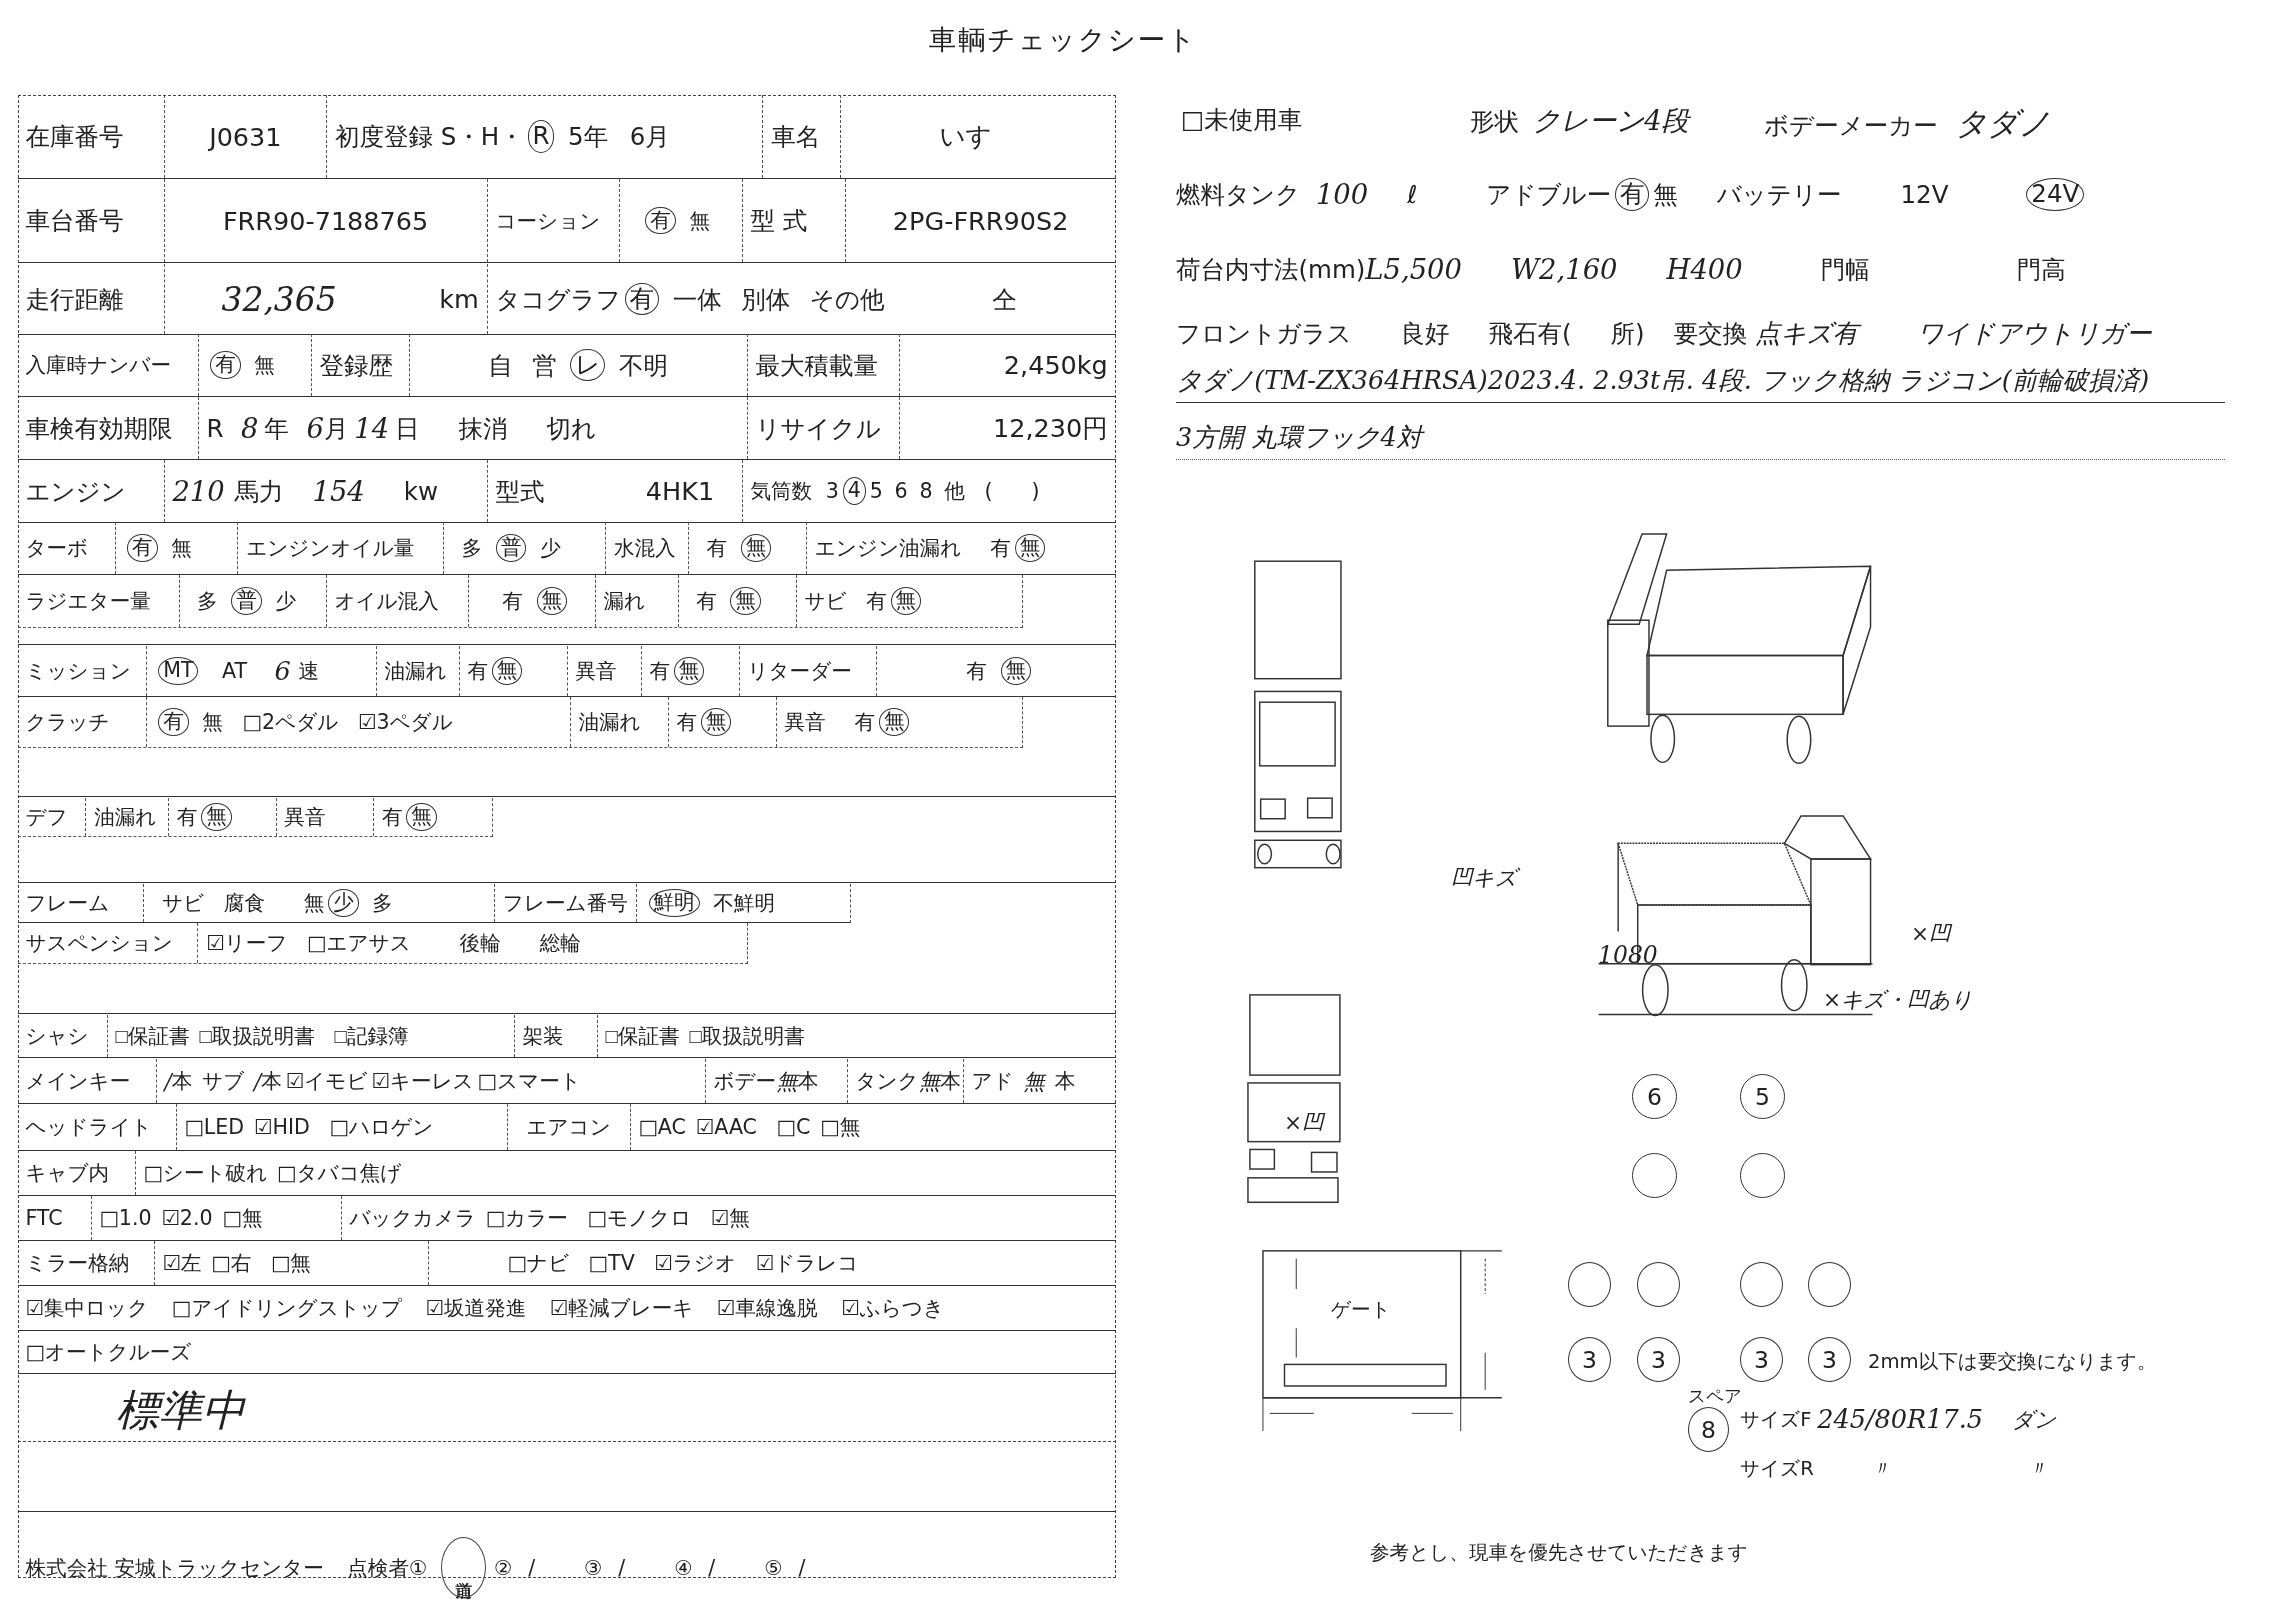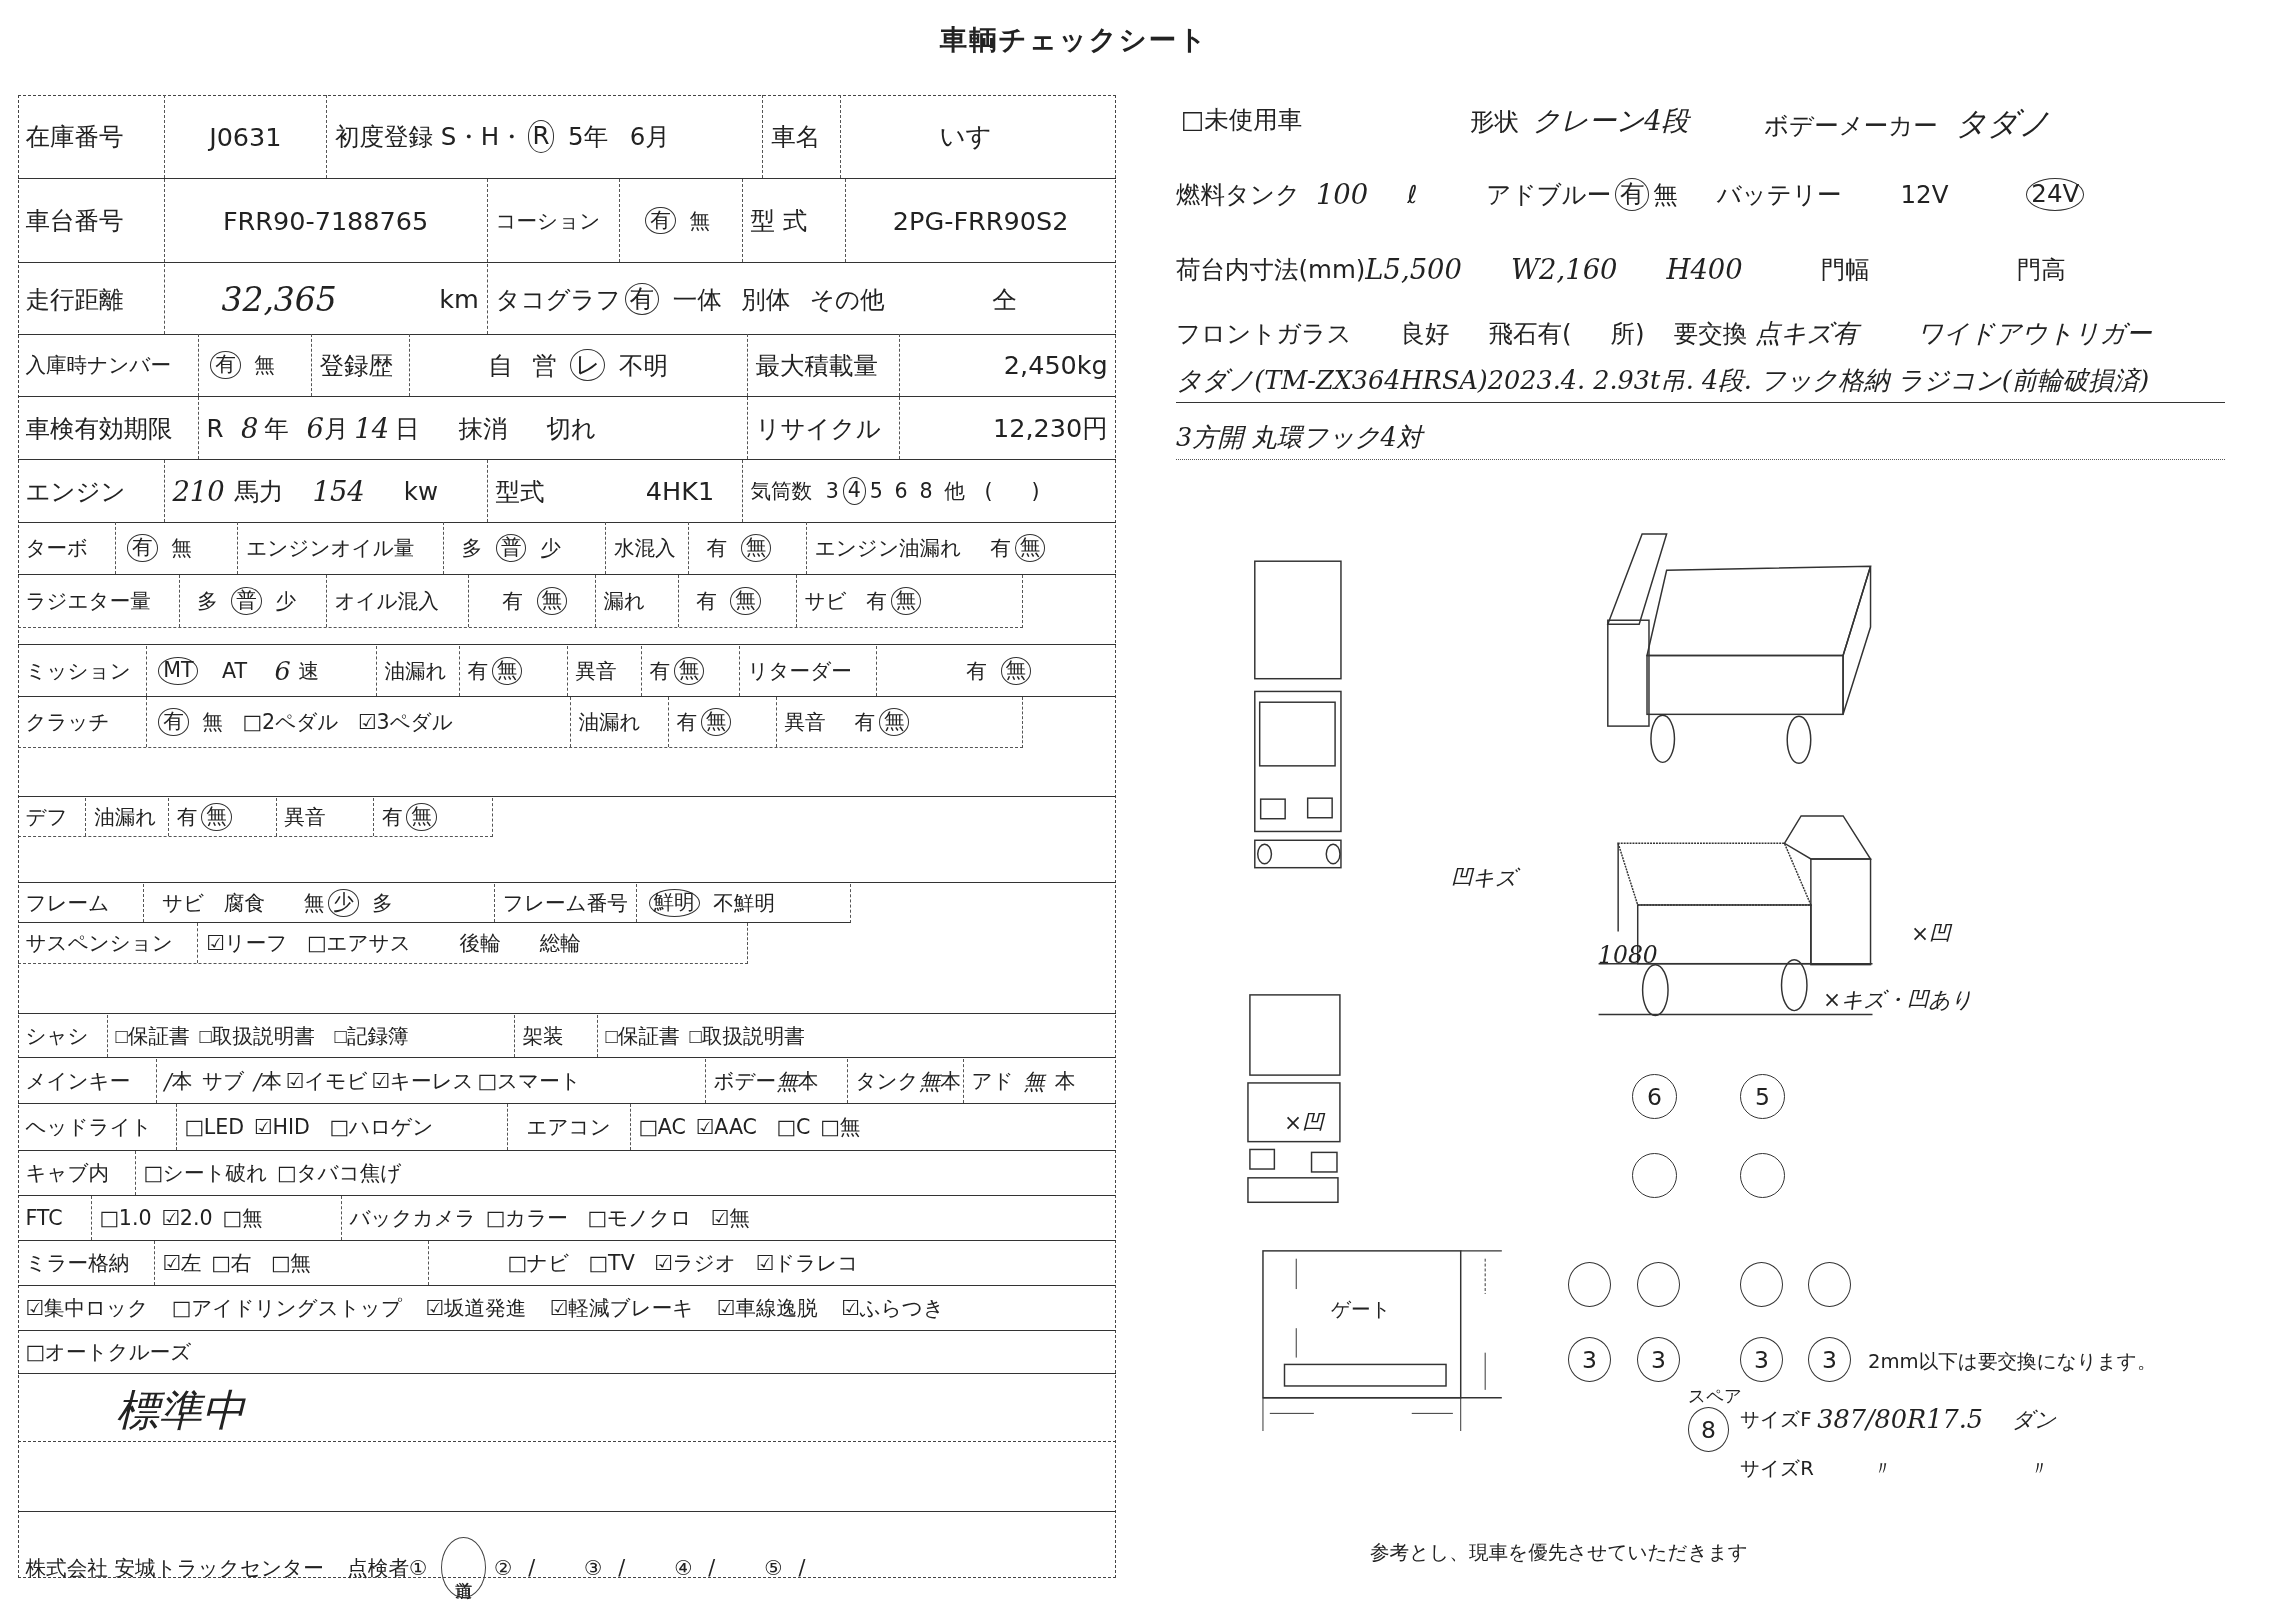--- a/index.html
+++ b/index.html
@@ -1,19 +1,19 @@
 <!DOCTYPE html>
 <html><head>
 <meta charset="utf-8">
 <style>
   html,body{margin:0;padding:0;background:#fff;}
   body{width:2293px;height:1621px;position:relative;overflow:hidden;
        font-family:"DejaVu Sans","Liberation Sans",sans-serif;color:#222;}
   .abs{position:absolute;}
-  .title{left:17px;width:2114px;top:21.6px;text-align:center;font-size:27.4px;font-weight:bold;letter-spacing:2px;}
+  .title{left:6px;width:2114px;top:21.6px;text-align:center;font-size:27.4px;font-weight:normal;letter-spacing:2px;}
   .sheet{left:17.6px;top:95px;width:1098px;height:1483px;border:1.5px dashed #444;box-sizing:border-box;}
   .row{position:absolute;left:17.6px;width:1098px;display:flex;border-bottom:1.5px solid #333;box-sizing:border-box;}
   .row.partial{border-right:1.5px dashed #555;}
   .cell{display:flex;align-items:center;box-sizing:border-box;border-right:1.5px dashed #555;padding:0 7.8px;white-space:nowrap;overflow:hidden;}
   .cell:last-child{border-right:none;}
   .lbl{font-size:24.5px;}
   .sm{font-size:20.6px;}
   .val{font-size:25.5px;}
   .hand{font-family:"DejaVu Serif","Liberation Serif",serif;font-style:italic;font-size:33px;}
   .right{justify-content:flex-end;}
@@ -524,21 +524,21 @@
 <div class="abs" style="left:1568px;top:1337px;width:41px;height:43px;border:1.5px solid #333;border-radius:50%;display:flex;align-items:center;justify-content:center;font-size:23.5px;">3</div>
 <div class="abs" style="left:1637px;top:1337px;width:41px;height:43px;border:1.5px solid #333;border-radius:50%;display:flex;align-items:center;justify-content:center;font-size:23.5px;">3</div>
 <div class="abs" style="left:1740px;top:1337px;width:41px;height:43px;border:1.5px solid #333;border-radius:50%;display:flex;align-items:center;justify-content:center;font-size:23.5px;">3</div>
 <div class="abs" style="left:1808px;top:1337px;width:41px;height:43px;border:1.5px solid #333;border-radius:50%;display:flex;align-items:center;justify-content:center;font-size:23.5px;">3</div>
 <div class="abs" style="left:1868px;top:1348px;font-size:19.6px;">2mm以下は要交換になります。</div>
 
 <div class="abs" style="left:1688px;top:1384px;font-size:17.6px;">スペア</div>
 <div class="abs" style="left:1688px;top:1407px;width:39px;height:43px;border:1.5px solid #333;border-radius:50%;display:flex;align-items:center;justify-content:center;font-size:23.5px;">8</div>
 <div class="abs" style="left:1740px;top:1404px;display:flex;align-items:center;">
   <span style="font-size:19.6px">サイズF</span>
-  <span class="hand" style="margin-left:5.9px;font-size:25.5px">387/80R17.5</span>
+  <span class="hand" style="margin-left:5.9px;font-size:25.5px">245/80R17.5</span>
   <span class="hand" style="margin-left:29px;font-size:21.6px">ダン</span>
 </div>
 <div class="abs" style="left:1740px;top:1455px;display:flex;align-items:center;">
   <span style="font-size:19.6px">サイズR</span>
   <span style="margin-left:59px;font-size:19.6px">〃</span>
   <span style="margin-left:137px;font-size:19.6px">〃</span>
 </div>
 
 <div class="abs" style="left:1370px;top:1539px;font-size:19.6px;">参考とし、現車を優先させていただきます</div>
 

